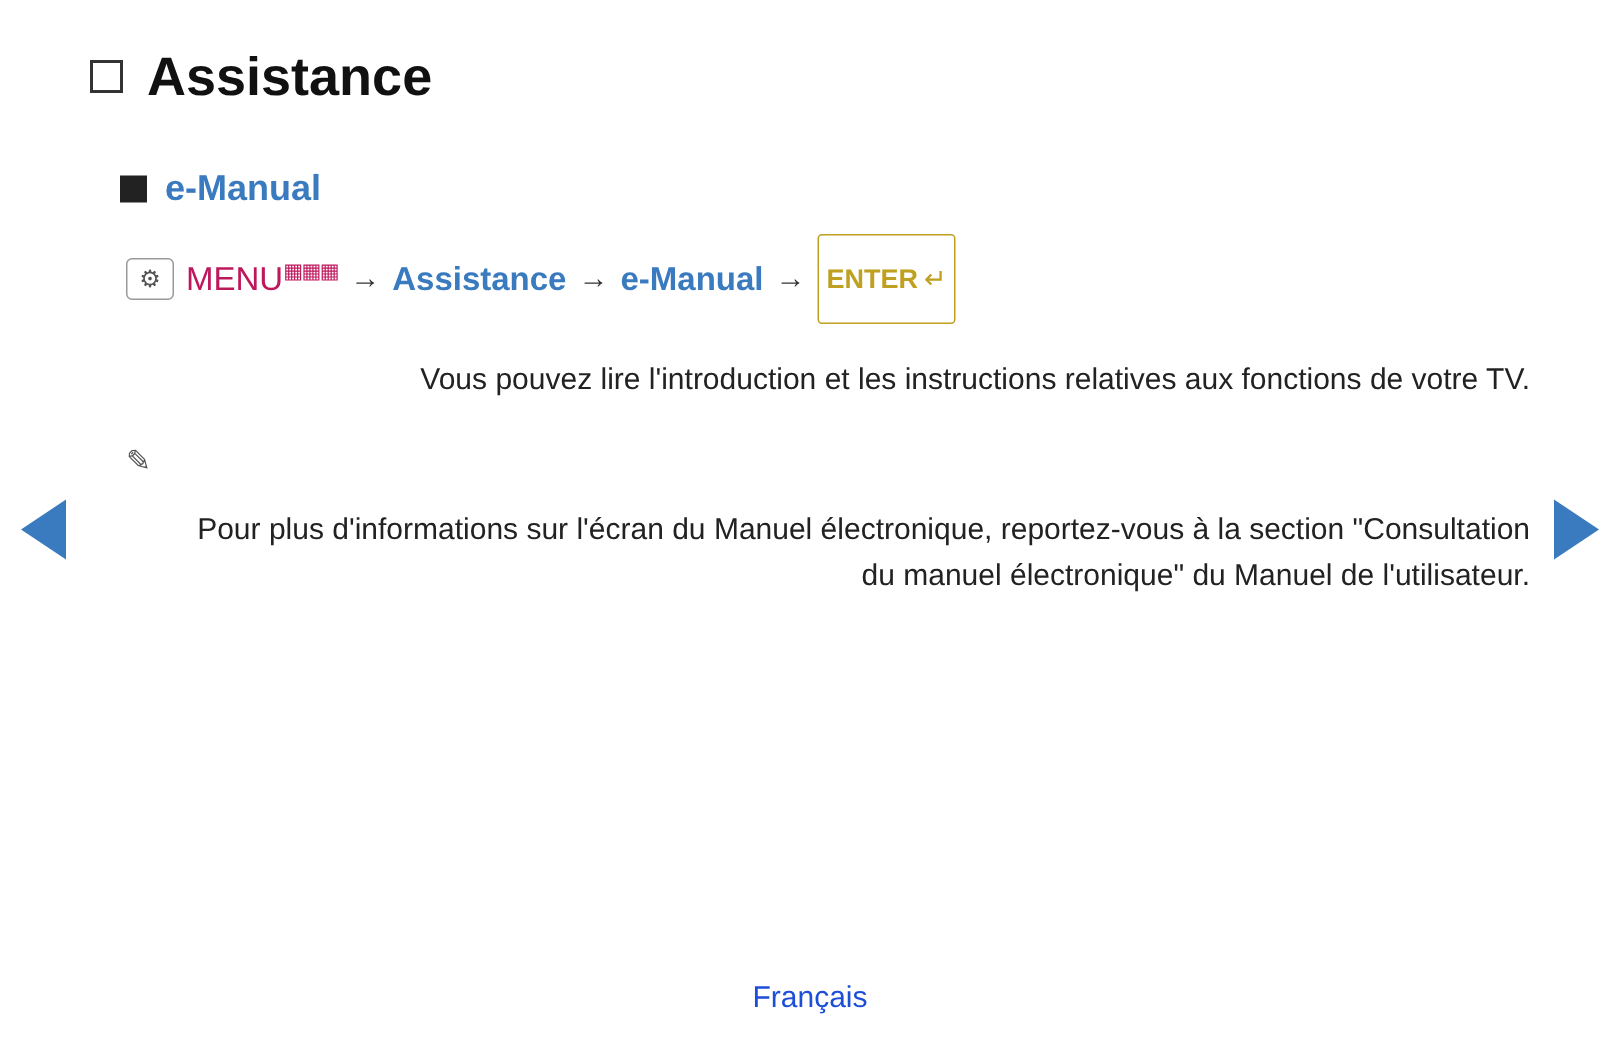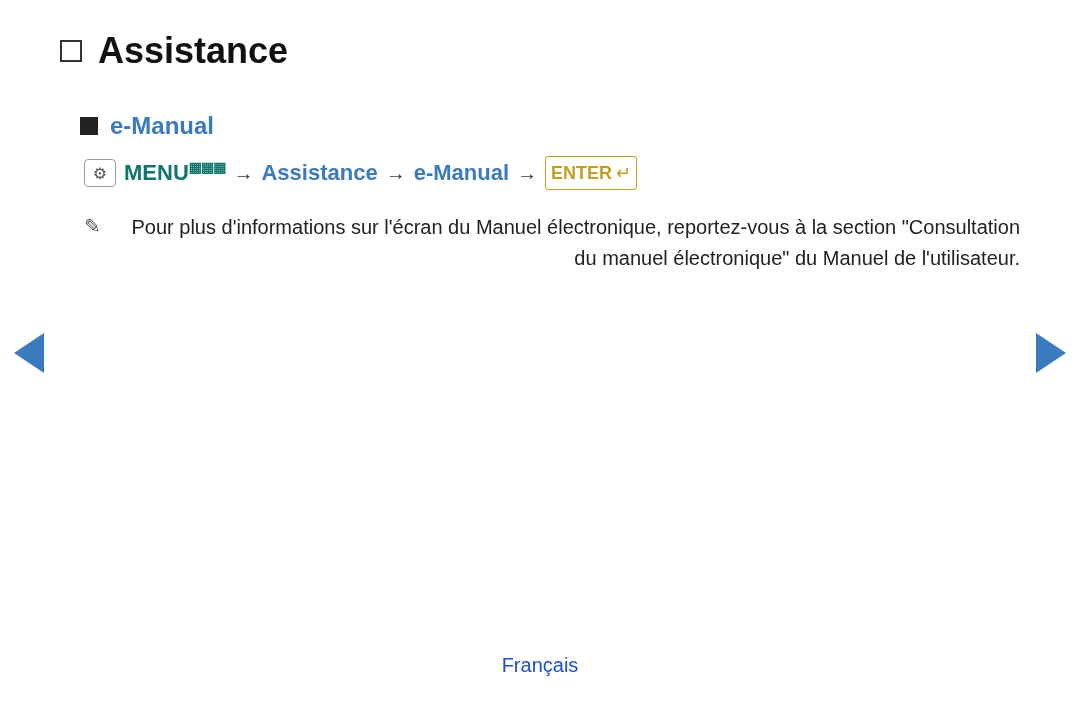--- a/index.html
+++ b/index.html
@@ -84,22 +84,22 @@
       justify-content: center;
       width: 32px;
       height: 28px;
       border: 1.5px solid #999;
       border-radius: 4px;
       font-size: 16px;
       color: #555;
     }
 
     .breadcrumb-menu {
-      color: #0f766e;
-      font-weight: bold;
+      color: #be185d;
+      font-weight: normal;
     }
 
     .breadcrumb-arrow {
       color: #333;
       font-size: 20px;
     }
 
     .breadcrumb-assistance {
       color: #3a7abf;
       font-weight: bold;
@@ -114,21 +114,21 @@
       color: #c0a020;
       font-weight: bold;
     }
 
     .enter-icon {
       display: inline-flex;
       align-items: center;
       justify-content: center;
       border: 1.5px solid #c0a020;
       border-radius: 3px;
-      padding: 5px 5px;
+      padding: 18px 5px;
       font-size: 18px;
       color: #c0a020;
     }
 
     .description-text {
       font-size: 20px;
       color: #222;
       line-height: 1.55;
       margin-bottom: 24px;
       margin-left: 4px;
@@ -145,20 +145,21 @@
       font-size: 20px;
       color: #555;
       flex-shrink: 0;
       margin-top: 2px;
     }
 
     .note-text {
       font-size: 20px;
       color: #222;
       line-height: 1.55;
+      margin-top: 45px;
     }
 
     .nav-left {
       position: absolute;
       left: 14px;
       top: 50%;
       transform: translateY(-50%);
       width: 0;
       height: 0;
       border-top: 20px solid transparent;
@@ -213,20 +214,21 @@
       <span class="breadcrumb-assistance">Assistance</span>
       <span class="breadcrumb-arrow">→</span>
       <span class="breadcrumb-emanual">e-Manual</span>
       <span class="breadcrumb-arrow">→</span>
       <span class="enter-icon">
         <span class="breadcrumb-enter">ENTER</span>
         <span style="margin-left:4px; color:#c0a020; font-size:18px;">↵</span>
       </span>
     </div>
 
+    <p class="description-text">Vous pouvez lire l'introduction et les instructions relatives aux fonctions de votre TV.</p>
 
     <div class="note-row">
       <span class="note-icon">✎</span>
       <span class="note-text">Pour plus d'informations sur l'écran du Manuel électronique, reportez-vous à la section "Consultation du manuel électronique" du Manuel de l'utilisateur.</span>
     </div>
   </div>
 </div>
 
 <div class="nav-left"></div>
 <div class="nav-right"></div>

